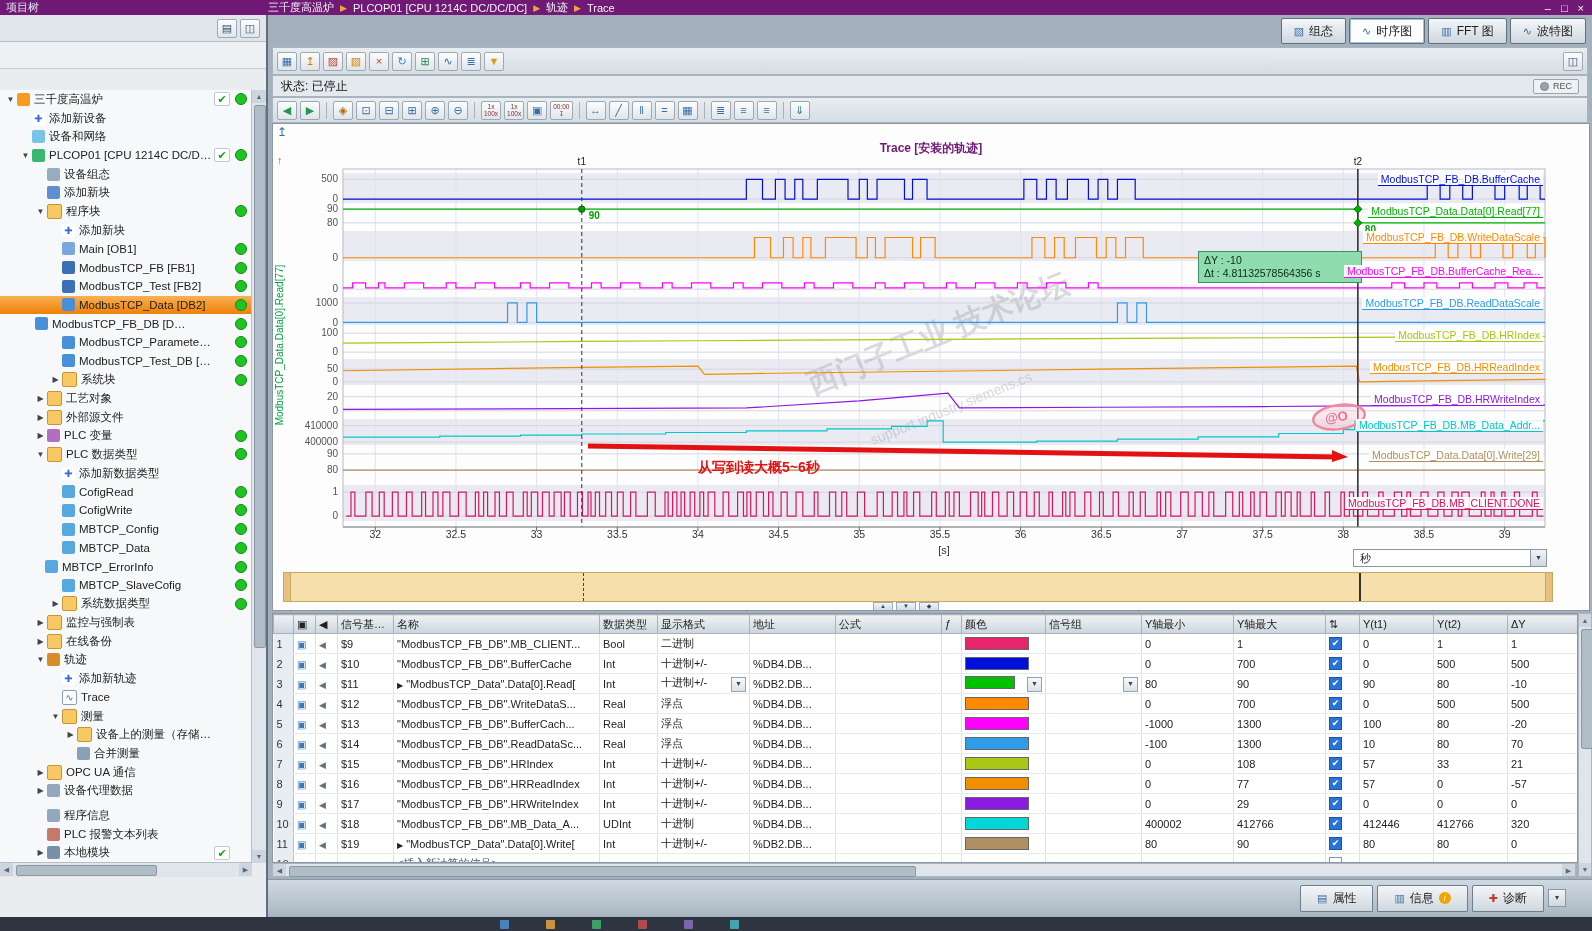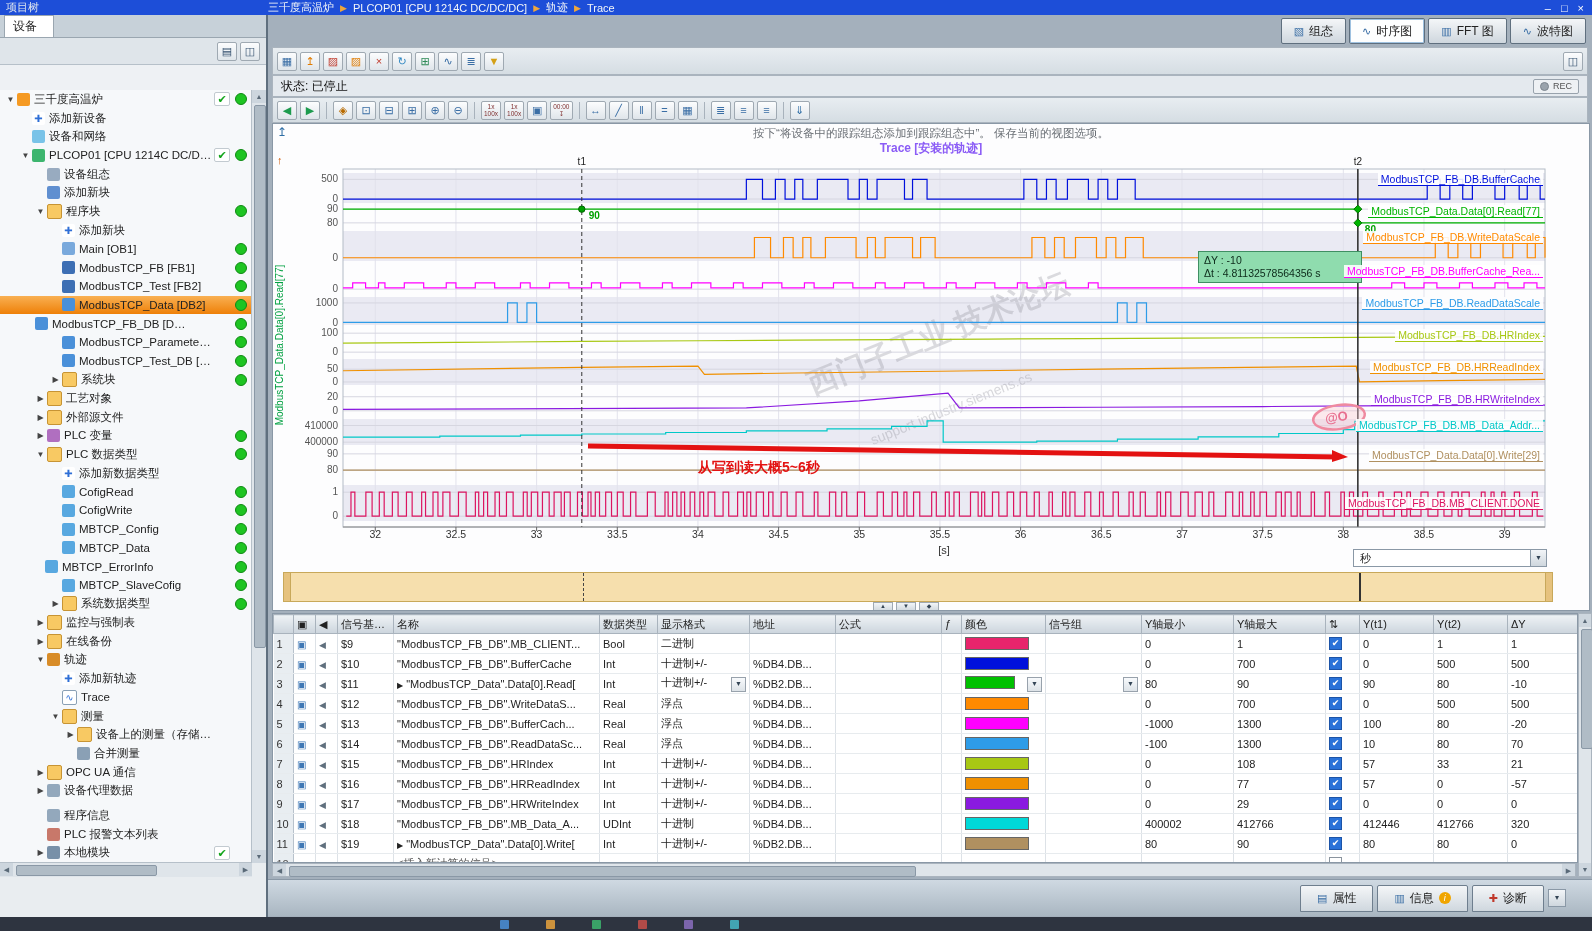--- a/index.html
+++ b/index.html
@@ -1,20 +1,20 @@
 <!DOCTYPE html>
 <html><head>
 <meta charset="utf-8">
 <style>
   html,body{margin:0;padding:0;}
   body{width:1592px;height:931px;overflow:hidden;font-family:"Liberation Sans",sans-serif;}
   .app{position:relative;width:1592px;height:931px;background:#a4b0bc;overflow:hidden;font-size:12px;color:#222;}
 
   
-  .titlebar{position:absolute;left:0;top:0;width:100%;height:15px;background:#1d4ed8;color:#eef2f6;display:flex;align-items:center;font-size:11px;z-index:50;}
+  .titlebar{position:absolute;left:0;top:0;width:100%;height:15px;background:#701a75;color:#eef2f6;display:flex;align-items:center;font-size:11px;z-index:50;}
   .tbleft{width:262px;padding-left:6px;color:#dfe6ee;}
   .crumbs{flex:1;display:flex;align-items:center;gap:6px;white-space:nowrap;}
   .crumb{color:#f2f5f8;}
   .crumb-sep{color:#f0a73c;font-size:9px;}
   .winctl{display:flex;gap:10px;padding-right:8px;}
   .winbtn{color:#fff;font-size:11px;cursor:default;}
 
   
   .lp{position:absolute;left:0;top:15px;width:266px;height:902px;background:#e9edf0;border-right:2px solid #5f6f7e;z-index:10;}
   .lp-tabrow{height:22px;background:#c7d1d9;border-bottom:1px solid #9aa6b0;display:flex;align-items:flex-end;padding-left:4px;}
@@ -52,21 +52,21 @@
   .tbright{margin-left:auto;}
   .statusrow{position:absolute;top:60px;left:4px;right:4px;height:20px;background:#e4e9ee;border:1px solid #aab4be;display:flex;align-items:center;}
   .statustext{padding-left:8px;font-size:12px;color:#111;}
   .recpill{margin-left:auto;margin-right:8px;border:1px solid #98a2ac;background:#eef1f4;border-radius:2px;padding:0 6px;font-size:9px;color:#555;display:flex;align-items:center;gap:4px;height:13px;}
   .recdot{width:7px;height:7px;border-radius:50%;background:#9aa3ac;border:1px solid #7c858e;}
 
   
   .chartpanel{position:absolute;top:108px;left:4px;width:1316px;height:486px;background:#fdfdfe;border:1px solid #8a98a6;overflow:hidden;}
   .pinbtn{position:absolute;left:4px;top:1px;color:#2e6da4;font-size:12px;}
   .hint{position:absolute;top:2px;left:0;right:0;text-align:center;color:#6a6f75;font-size:11.5px;}
-  .charttitle{position:absolute;top:16px;left:0;right:0;text-align:center;font-weight:bold;font-size:12px;color:#8b5cf6;}
+  .charttitle{position:absolute;top:16px;left:0;right:0;text-align:center;font-weight:bold;font-size:12px;color:#701a75;}
   .trigarrow{position:absolute;left:4px;top:30px;color:#cc5500;font-size:11px;}
   .chartwrap{position:absolute;top:31px;left:0;width:1300px;height:408px;}
   .siglabel{position:absolute;font-size:10.5px;background:rgba(255,255,255,0.88);border-bottom:1px solid;padding:0 3px;white-space:nowrap;}
   .tooltip{position:absolute;left:925px;top:96px;width:152px;background:#8fdcae;border:1px solid #3f8f63;font-size:10.5px;color:#0c2a1a;padding:2px 5px;line-height:13px;}
   .unitdd{position:absolute;top:425px;left:1080px;width:194px;height:18px;background:#fff;border:1px solid #8a98a6;display:flex;align-items:center;font-size:11px;padding-left:6px;box-sizing:border-box;}
   .ddbtn{margin-left:auto;width:15px;height:16px;background:linear-gradient(#f2f5f8,#cfd7de);border-left:1px solid #8a98a6;font-size:7px;text-align:center;line-height:16px;color:#345;}
   .overview{position:absolute;top:448px;left:10px;width:1268px;height:28px;background:#f6dfad;border:1px solid #c8a85a;}
   .ov-handle{position:absolute;top:0;bottom:0;width:6px;background:#e6c27e;border-right:1px solid #c8a85a;}
   .ov-handle.right{right:0;border-right:none;border-left:1px solid #c8a85a;}
   .ov-cursor{position:absolute;top:0;bottom:0;width:0;}
@@ -121,23 +121,20 @@
         <span class="crumb">Trace</span>
       </div>
     <div class="winctl">
         <span class="winbtn">–</span>
         <span class="winbtn">□</span>
         <span class="winbtn">×</span>
       </div>
   </div>
 
   <div class="lp">
-    <div class="lp-tabrow">
-      <span class="lp-tab">设备</span>
-    </div>
     <div class="lp-toolbar">
         <span class="tbtn">▤</span>
         <span class="tbtn">◫</span>
       </div>
     <div class="lp-colhead"></div>
     <div class="tree">
         <div class="tree-row" style="padding-left: 4px;">
           <span class="t-exp">▼</span>
           <span class="t-ico" style="background: rgb(245, 154, 35);"></span>
           <span class="t-lbl">三千度高温炉</span>
@@ -456,21 +453,20 @@
         <span class="tsep"></span>
         <span class="tbtn" style="color: rgb(58, 110, 165);">≣</span>
         <span class="tbtn" style="color: rgb(58, 110, 165);">≡</span>
         <span class="tbtn" style="color: rgb(58, 110, 165);">≡</span>
         <span class="tsep"></span>
         <span class="tbtn" style="color: rgb(46, 109, 164);">⇓</span>
       </div>
 
     <div class="chartpanel">
       <span class="pinbtn">↥</span>
-      <div class="hint">按下“将设备中的跟踪组态添加到跟踪组态中”。 保存当前的视图选项。</div>
       <div class="charttitle">Trace [安装的轨迹]</div>
       <span class="trigarrow">↑</span>
       <div class="chartwrap">
         <svg id="chart-svg" width="1300" height="408">
             <rect x="70" y="18" width="1202" height="30" fill="#eaeaf3"></rect>
             <rect x="70" y="50" width="1202" height="22" fill="#fdfdfe"></rect>
             <rect x="70" y="76" width="1202" height="30" fill="#eaeaf3"></rect>
             <rect x="70" y="110" width="1202" height="28" fill="#fdfdfe"></rect>
             <rect x="70" y="142" width="1202" height="28" fill="#eaeaf3"></rect>
             <rect x="70" y="174" width="1202" height="26" fill="#fdfdfe"></rect>

